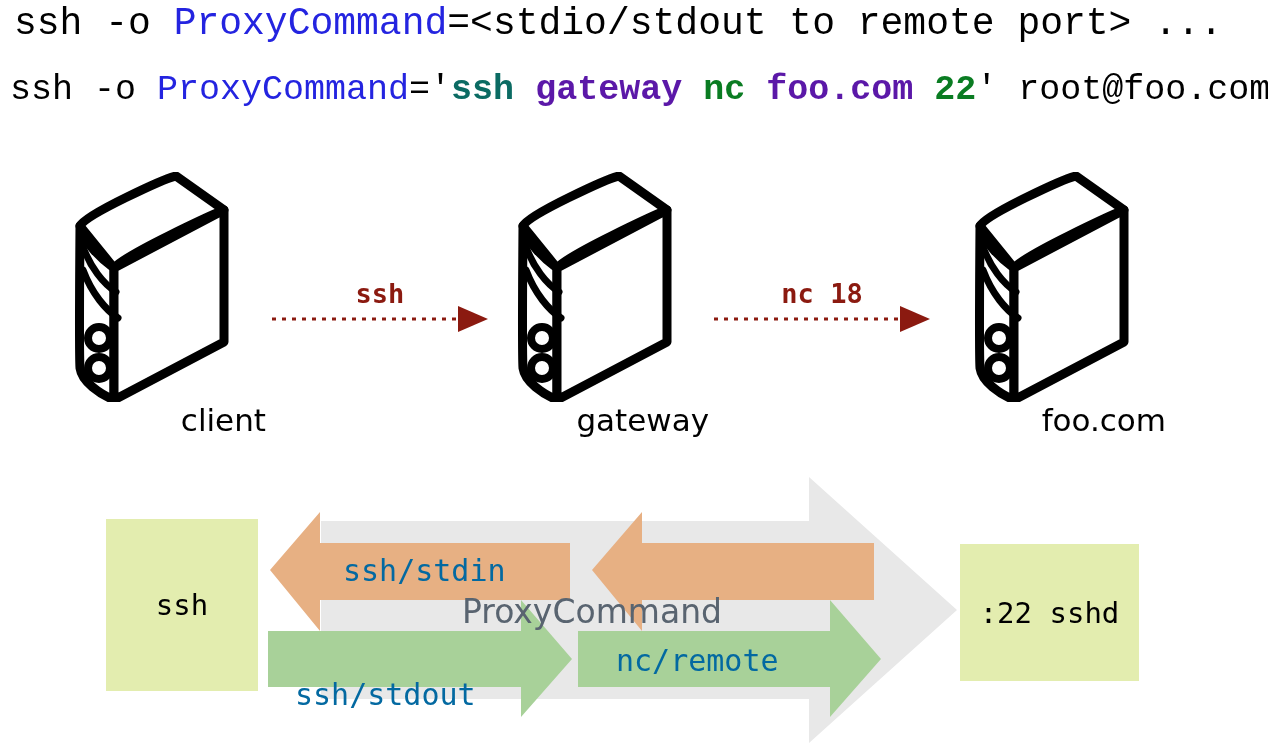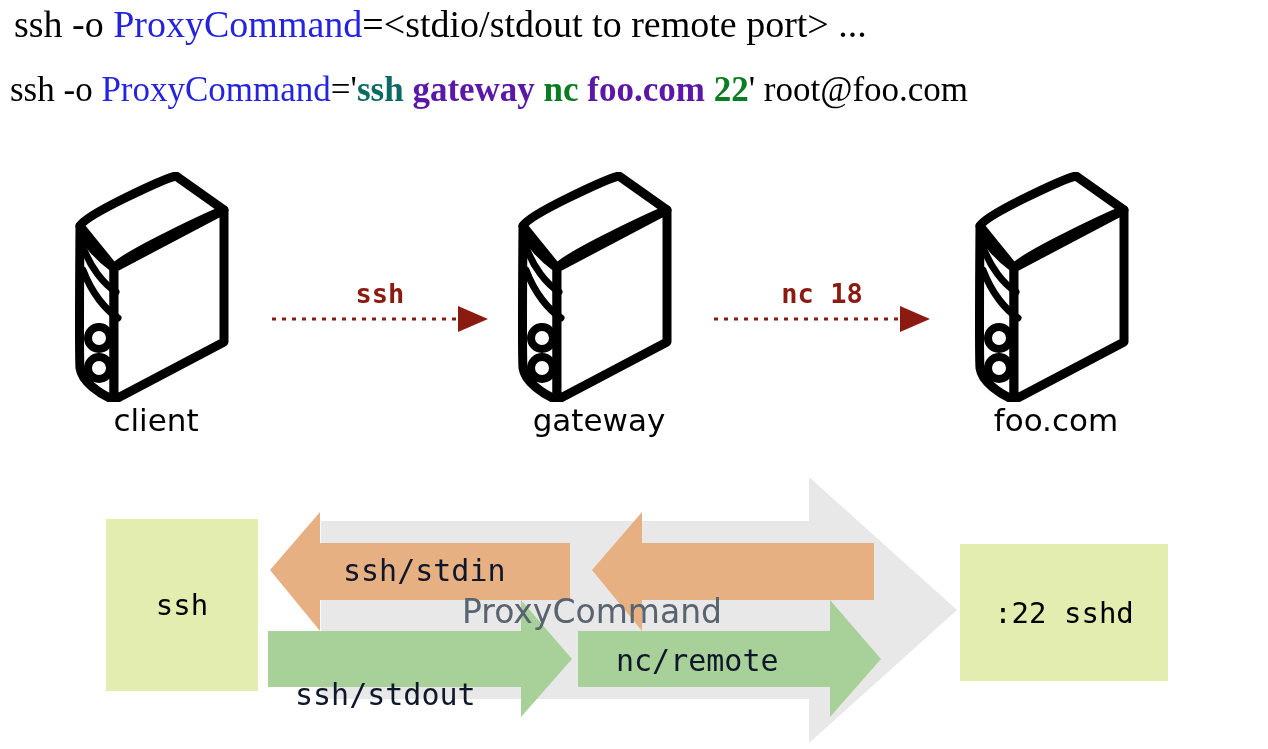--- a/index.html
+++ b/index.html
@@ -19,21 +19,21 @@
     position: absolute;
     left: 0; top: 0;
     width: 1268px;
     height: 749px;
   }
 
   
   .cmdline {
     position: absolute;
     white-space: pre;
-    font-family: Liberation Serif, serif;
+    font-family: Liberation Mono, monospace;
     color: #000000;
   }
   #cmd-title {
     left: 14px;
     top: 2px;
     font-size: 38px;
     letter-spacing: 0px;
   }
   #cmd-example {
     left: 10px;
@@ -43,21 +43,21 @@
   .tok-blue   { color: #2424e0; }
   .tok-teal   { color: #0b6b63; font-weight: bold; }
   .tok-purple { color: #5b18a8; font-weight: bold; }
   .tok-green  { color: #0a7c22; font-weight: bold; }
   .tok-black  { color: #000000; }
 
   
   .server-group {
     position: absolute;
     width: 220px;
-    text-align: center;
+    text-align: right;
   }
   .server-svg { display: block; margin: 0 auto; }
   .server-label {
     font-family: "DejaVu Sans", sans-serif;
     font-size: 31px;
     color: #000000;
     margin-top: 2px;
     line-height: 1.05;
   }
 
@@ -91,37 +91,37 @@
     display: flex;
     align-items: center;
     justify-content: center;
     background: #e3edaf;
     font-family: "DejaVu Sans Mono", monospace;
     font-size: 29px;
     color: #000000;
     white-space: pre;
   }
   #box-ssh   { left: 106px; top: 64px;  width: 152px; height: 172px; }
-  #box-sshd  { left: 960px; top: 89px;  width: 208px; height: 137px; }
+  #box-sshd  { left: 960px; top: 89px;  width: 179px; height: 137px; }
 
   .flow-label {
     position: absolute;
     font-family: "DejaVu Sans", sans-serif;
     font-size: 33px;
     color: #596470;
     white-space: pre;
     pointer-events: none;
   }
   #label-proxycommand { left: 462px; top: 137px; }
 
   .arrowtext {
     position: absolute;
     font-family: "DejaVu Sans Mono", monospace;
     font-size: 30px;
-    color: #0f172a;
+    color: #0369a1;
     white-space: pre;
     pointer-events: none;
     text-align: center;
   }
   #txt-ssh-stdin  { left: 343px; top: 98px; }
   #txt-nc-stdin   { left: 665px; top: 98px; }
   #txt-ssh-stdout { left: 295px; top: 188px; margin-top: 34px; }
   #txt-nc-stdout  { left: 616px; top: 188px; }
 </style>
 </head>

